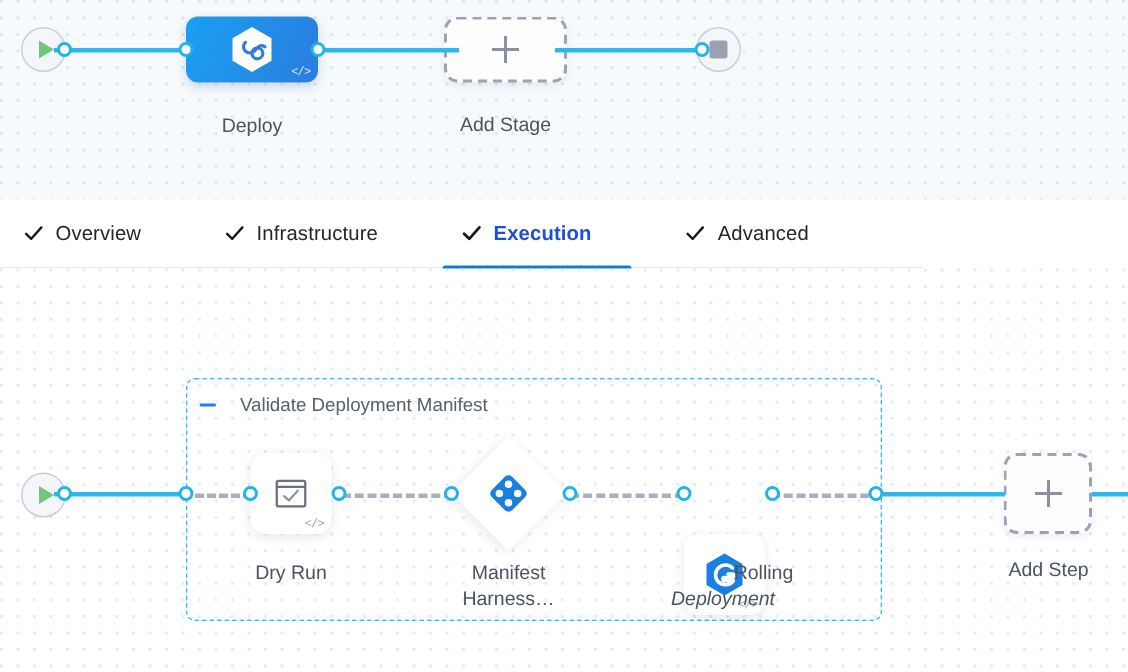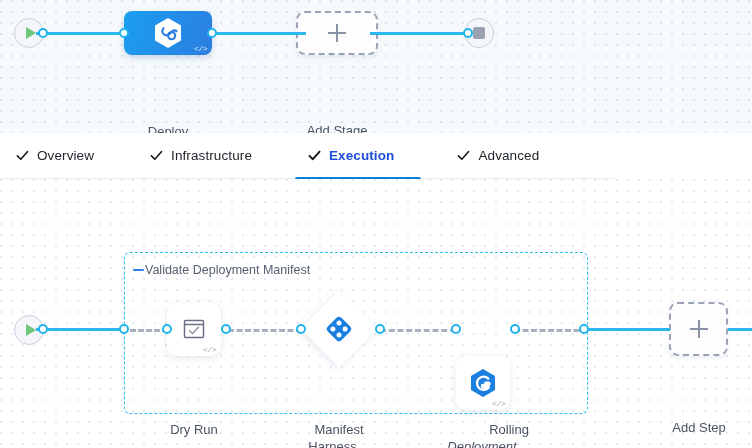--- a/index.html
+++ b/index.html
@@ -131,32 +131,31 @@
     content: ""; position: absolute; background: #8891a5;
   }
   .plus::before { left: 0; top: 8px; width: 18px; height: 2.2px; }
   .plus::after  { top: 0; left: 8px; height: 18px; width: 2.2px; }
 
   
   .caption {
     font-size: 13px; color: #4b5362;
     text-align: center; line-height: 17px;
     white-space: nowrap;
-    margin-top: 48px;
   }
   .caption.wrap { white-space: normal; }
 
   
   .step-group {
     border: 1.5px dashed #33bdf2;
     border-radius: 6px;
     background: transparent;
   }
   .group-header {
-    display: flex; align-items: center; gap: 1px;
+    display: flex; align-items: center; gap: 16px;
     cursor: pointer;
   }
   .collapse-dash {
     width: 11px; height: 2.5px; background: #2b7de0; border-radius: 1px;
     flex: 0 0 auto;
   }
   .group-title {
     font-size: 12.5px; color: #56606f; white-space: nowrap;
   }
 

